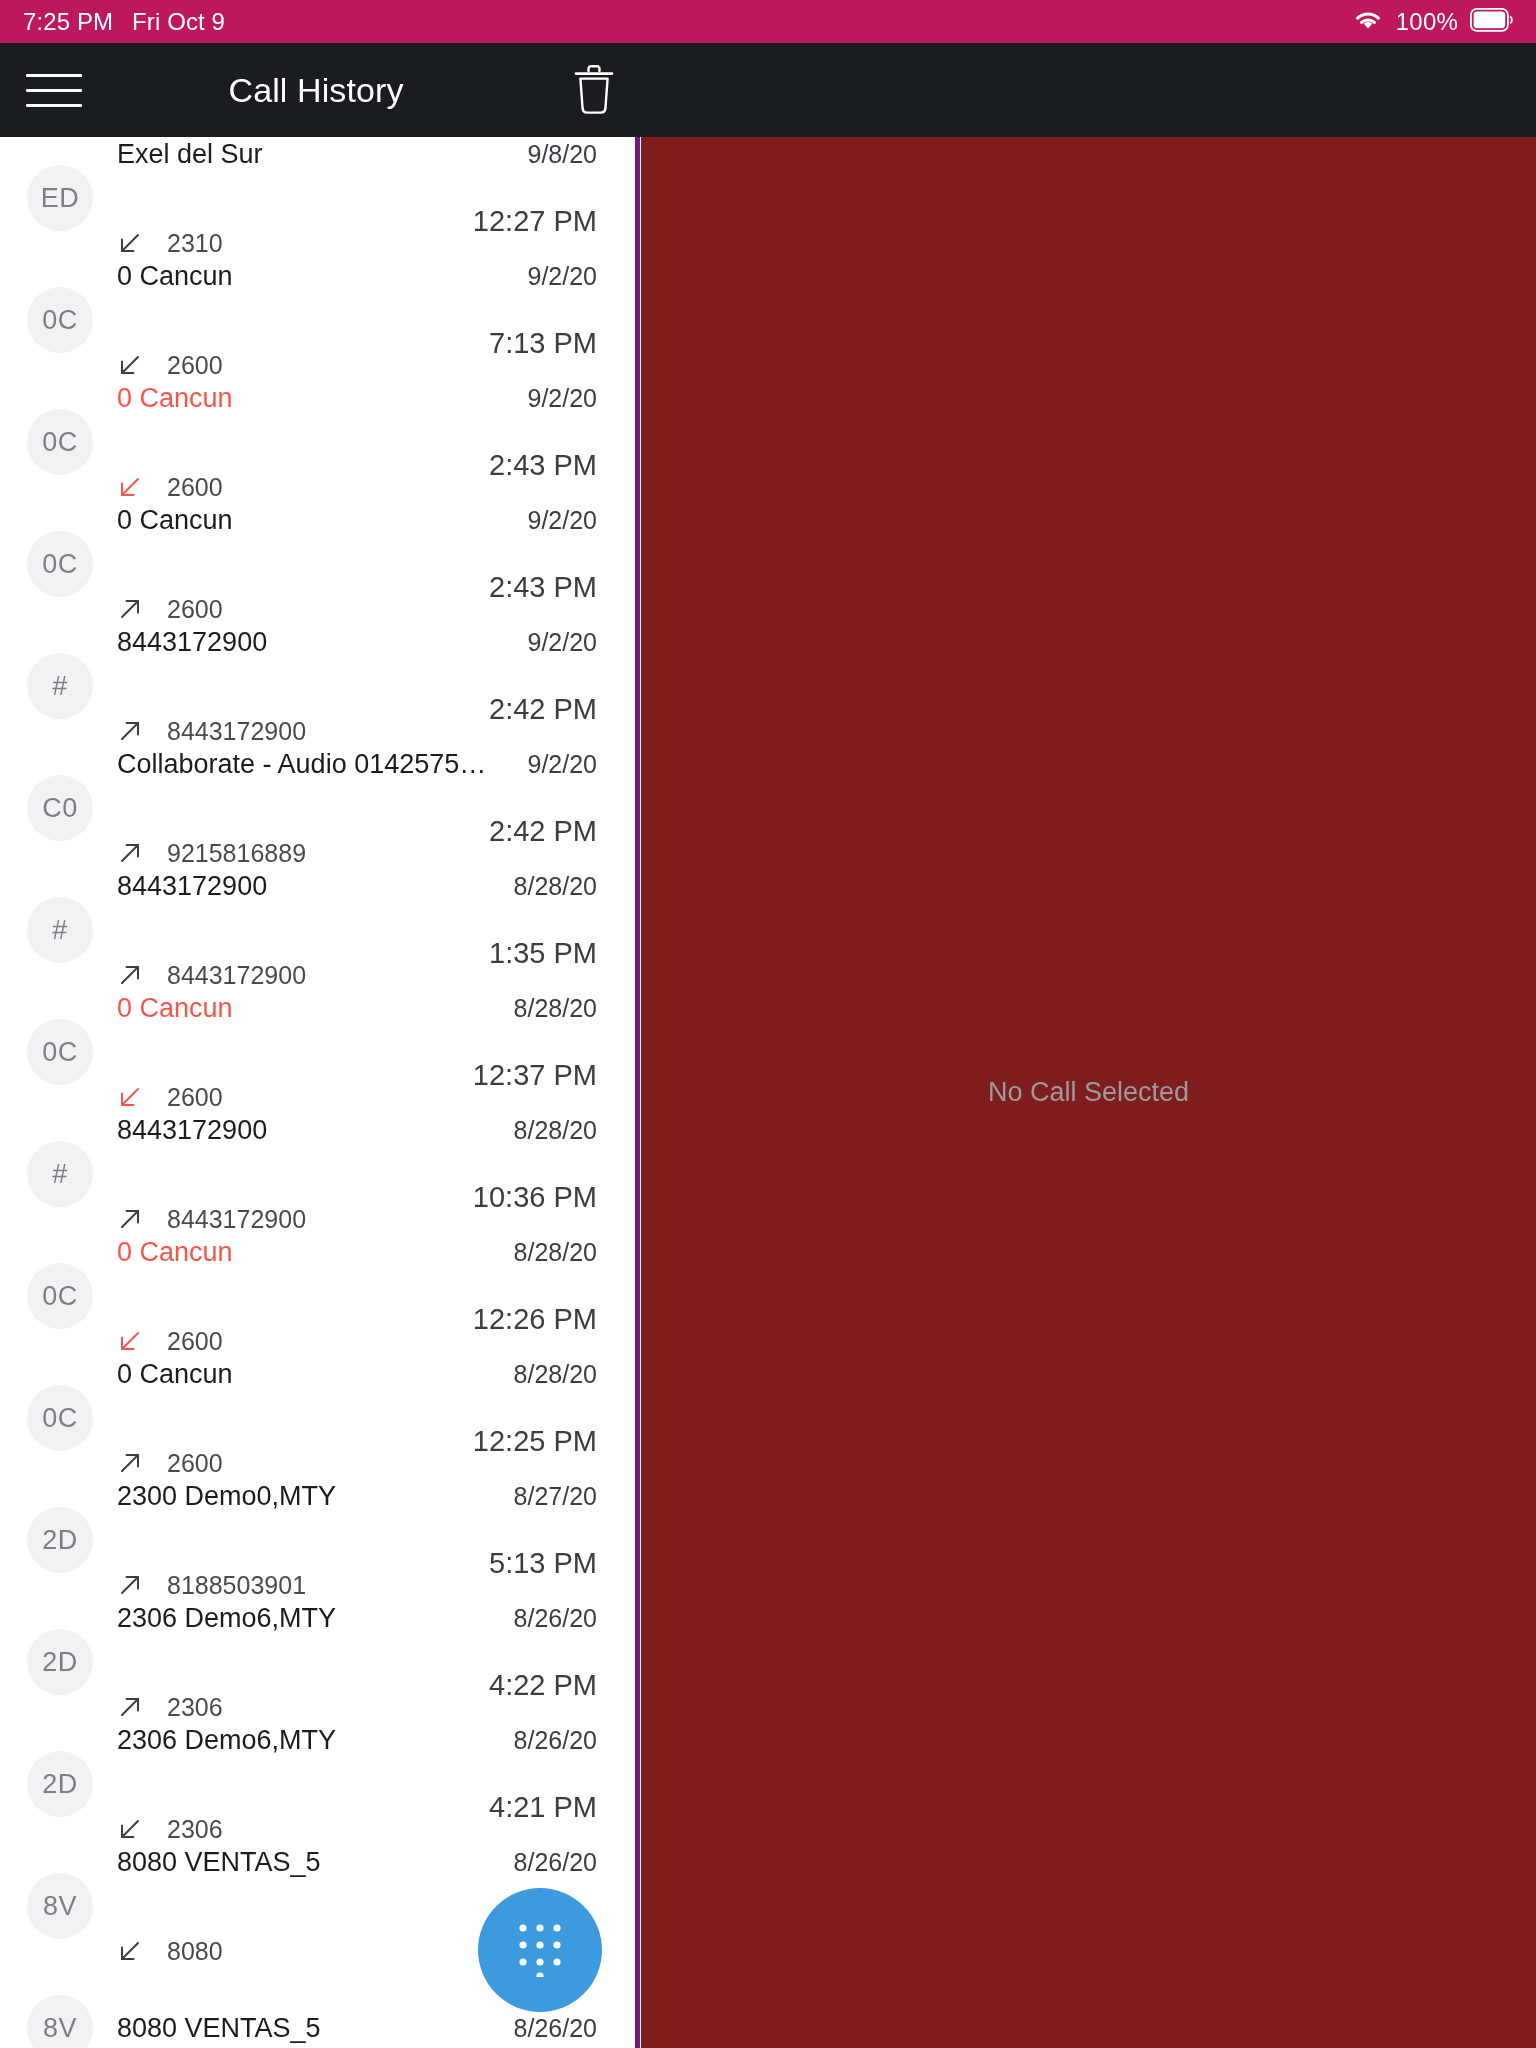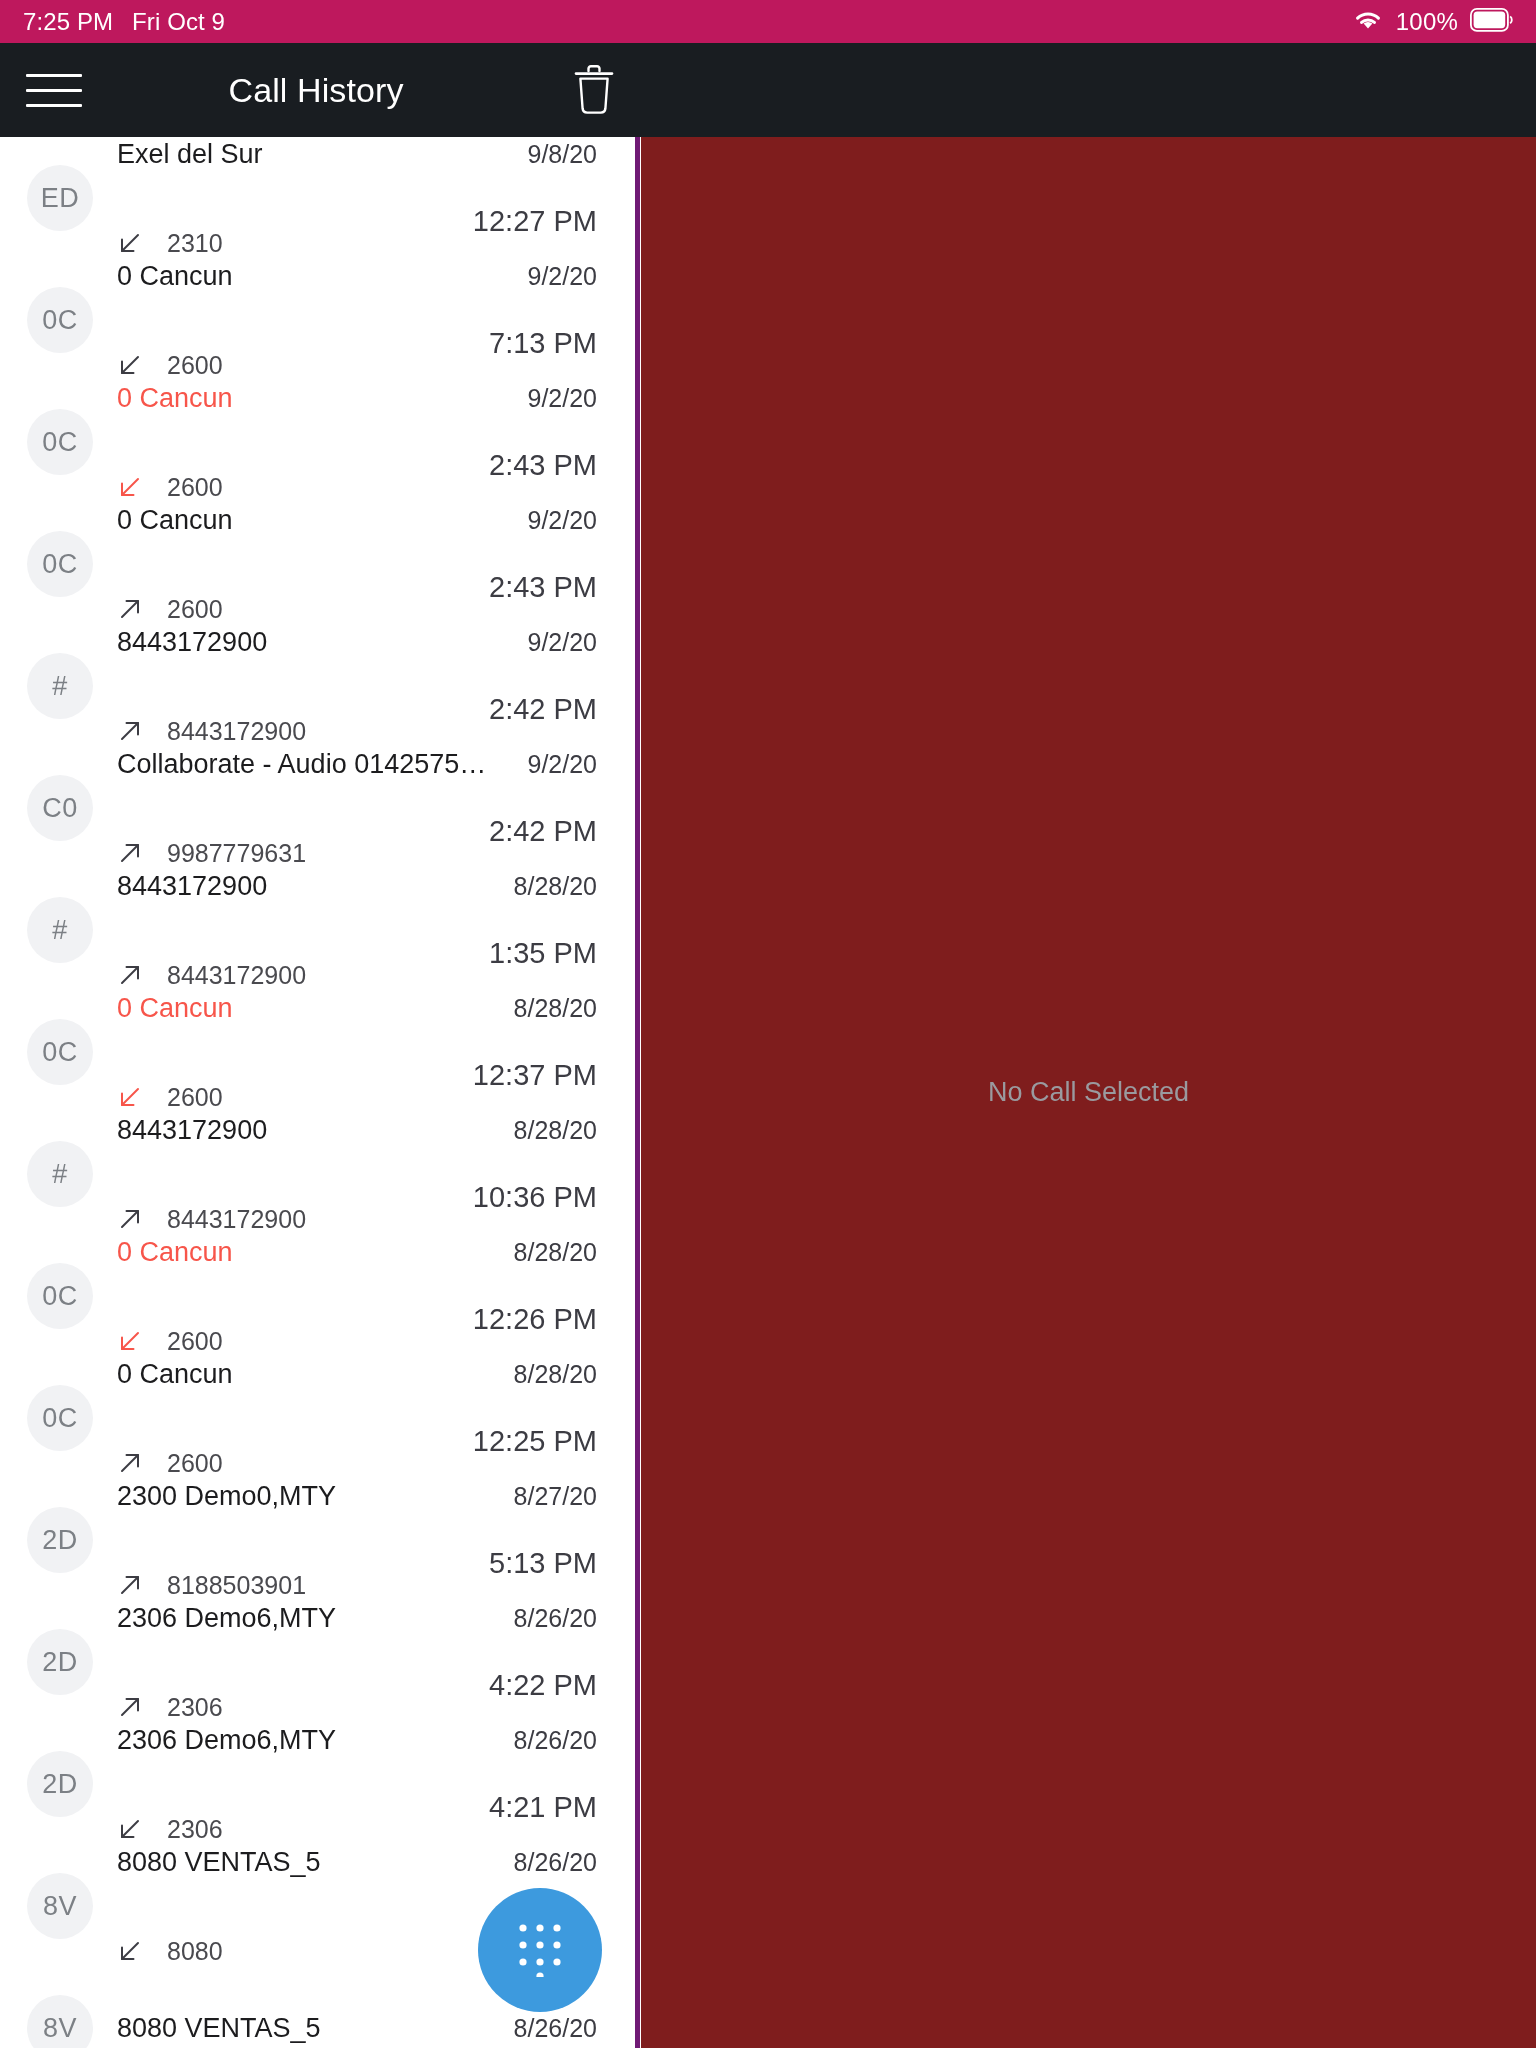--- a/index.html
+++ b/index.html
@@ -284,21 +284,21 @@
             <div class="line">
               <div class="caller-name">Collaborate - Audio 01425750…</div>
               <div class="row-date">9/2/20</div>
             </div>
             <div class="line">
               <div class="line-left">
                 <span class="dir-icon"><svg viewBox="0 0 26 26" width="26" height="26">
                     <path d="M5 21 L21 5" stroke="#3c3c43" stroke-width="2" fill="none" stroke-linecap="round" stroke-linejoin="round"></path>
                     <path d="M9.5 5 L21 5 L21 16.5" stroke="#3c3c43" stroke-width="2" fill="none" stroke-linecap="round" stroke-linejoin="round"></path>
                   </svg></span>
-                <span class="row-number">9987779631</span>
+                <span class="row-number">9215816889</span>
               </div>
               <div class="row-time">2:42 PM</div>
             </div>
           </div>
         </div>
         <div class="call-row">
           <div class="avatar">#</div>
           <div class="row-body">
             <div class="line">
               <div class="caller-name">8443172900</div>

